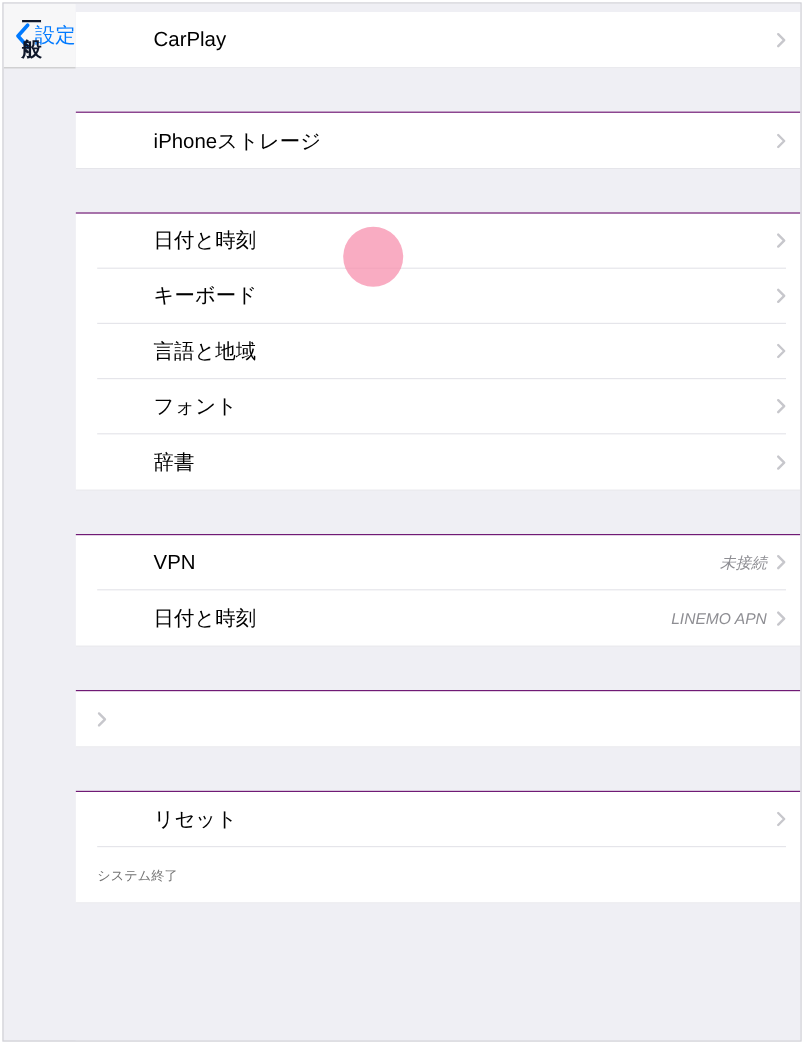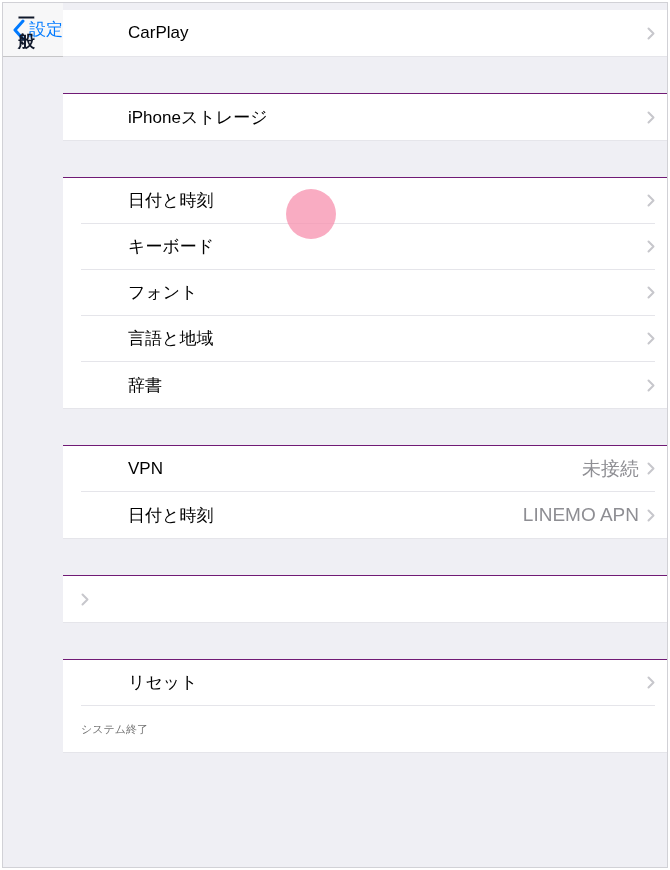--- a/index.html
+++ b/index.html
@@ -104,23 +104,24 @@
       color: #000;
       flex: 1;
       margin-left: 47px;
     }
     .row-label-blue {
       font-size: 11px;
       color: #737373;
       flex: 1;
     }
     .row-detail {
-      font-size: 19px;
+      font-size: 13px;
       color: #8e8e93;
       margin-right: 8px;
+      font-style: italic;
     }
     .chevron-right {
       width: 8px;
       height: 13px;
       flex-shrink: 0;
     }
     .highlight-dot {
       position: absolute;
       width: 50px;
       height: 50px;
@@ -187,29 +188,29 @@
             <div class="row">
               <div class="row-inner">
                 <span class="row-label">キーボード</span>
                 <svg class="chevron-right" viewBox="0 0 8 13" fill="none">
                   <polyline points="1.5,1.5 6.5,6.5 1.5,11.5" stroke="#c7c7cc" stroke-width="2" stroke-linecap="round" stroke-linejoin="round"></polyline>
                 </svg>
               </div>
             </div>
             <div class="row">
               <div class="row-inner">
+                <span class="row-label">言語と地域</span>
+                <svg class="chevron-right" viewBox="0 0 8 13" fill="none">
+                  <polyline points="1.5,1.5 6.5,6.5 1.5,11.5" stroke="#c7c7cc" stroke-width="2" stroke-linecap="round" stroke-linejoin="round"></polyline>
+                </svg>
+              </div>
+            </div>
+            <div class="row">
+              <div class="row-inner">
                 <span class="row-label">フォント</span>
-                <svg class="chevron-right" viewBox="0 0 8 13" fill="none">
-                  <polyline points="1.5,1.5 6.5,6.5 1.5,11.5" stroke="#c7c7cc" stroke-width="2" stroke-linecap="round" stroke-linejoin="round"></polyline>
-                </svg>
-              </div>
-            </div>
-            <div class="row">
-              <div class="row-inner">
-                <span class="row-label">言語と地域</span>
                 <svg class="chevron-right" viewBox="0 0 8 13" fill="none">
                   <polyline points="1.5,1.5 6.5,6.5 1.5,11.5" stroke="#c7c7cc" stroke-width="2" stroke-linecap="round" stroke-linejoin="round"></polyline>
                 </svg>
               </div>
             </div>
             <div class="row">
               <div class="row-inner">
                 <span class="row-label">辞書</span>
                 <svg class="chevron-right" viewBox="0 0 8 13" fill="none">
                   <polyline points="1.5,1.5 6.5,6.5 1.5,11.5" stroke="#c7c7cc" stroke-width="2" stroke-linecap="round" stroke-linejoin="round"></polyline>

